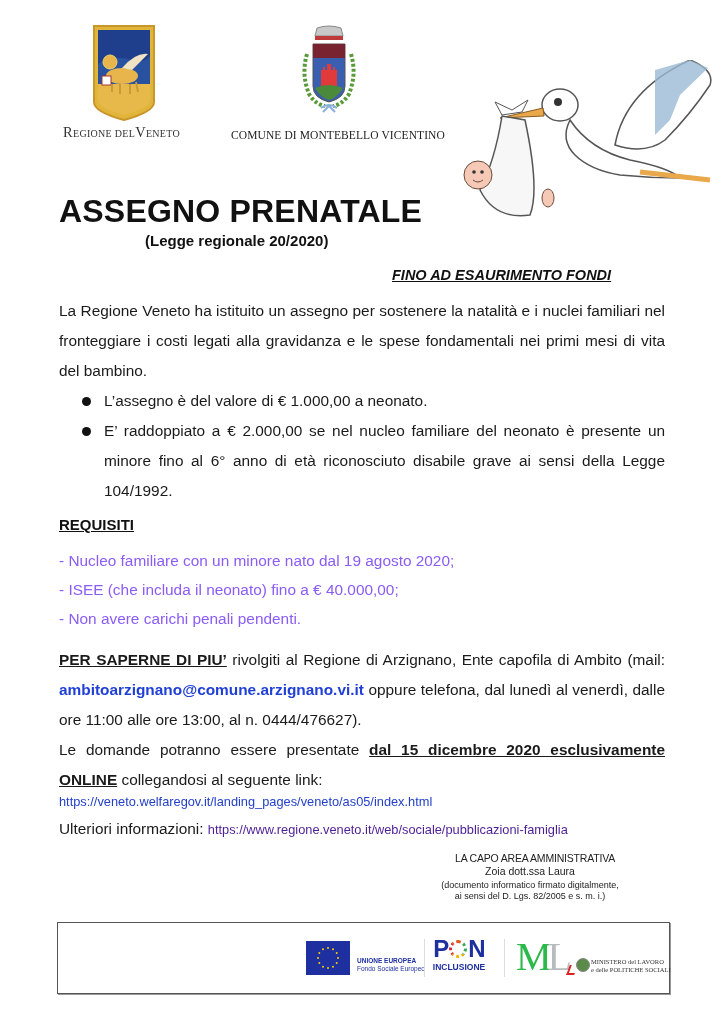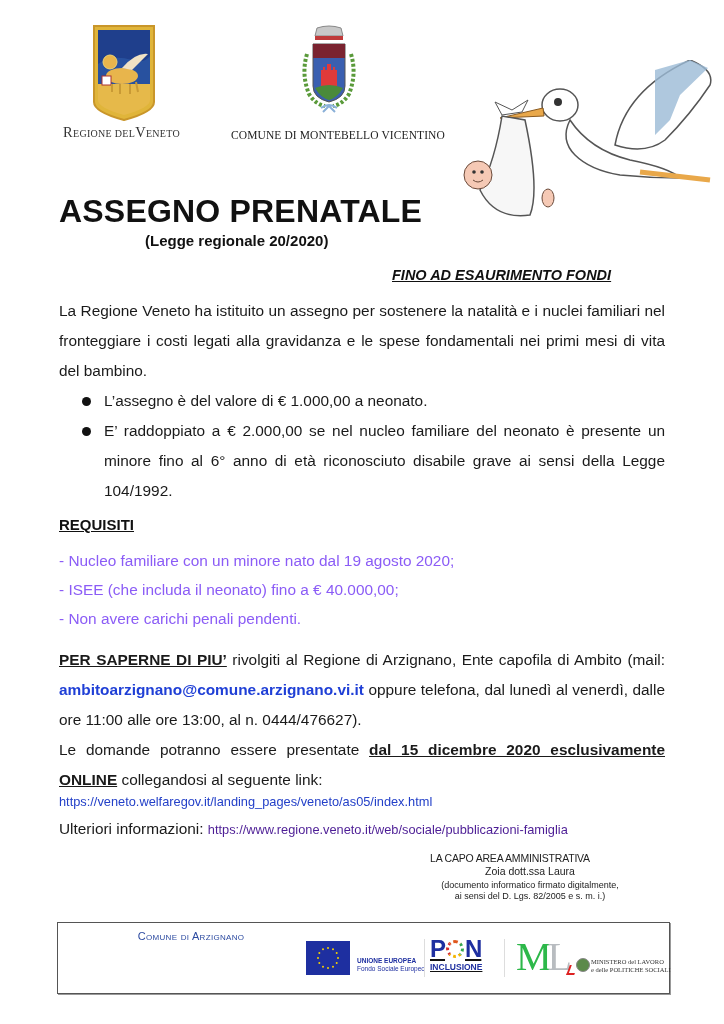--- a/index.html
+++ b/index.html
@@ -29,32 +29,32 @@
   .req-list { left: 59px; top: 546px; font-size: 15.4px; line-height: 29px; color: #8b5cf6; }
 
   .more { left: 59px; top: 645px; width: 606px; font-size: 15.4px; line-height: 30px; text-align: justify; color: #1a1a1a; }
   .more b.u { text-decoration: underline; }
   .mail { color: #1f3fd6; font-weight: bold; }
   .link1 { left: 59px; top: 794px; font-size: 12.8px; color: #2340c8; white-space: nowrap; }
   .ulteriori { left: 59px; top: 820px; font-size: 15.4px; white-space: nowrap; color: #1a1a1a; }
   .ulteriori .lnk { font-size: 12.8px; color: #4c1d95; }
 
   .sign { left: 420px; top: 852px; width: 220px; text-align: center; color: #222; }
-  .sign .role { font-size: 10.5px; letter-spacing: -0.2px; text-align: left; padding-left: 10px; }
+  .sign .role { font-size: 10.5px; letter-spacing: -0.2px; text-align: center; padding-left: 10px; }
   .sign .name { font-size: 10.5px; margin-top: 1px; }
   .sign .note { font-size: 9px; line-height: 11px; margin-top: 3px; }
 
   
   .footer { left: 57px; top: 922px; width: 611px; height: 70px; border: 1px solid #555; box-shadow: 1px 1px 0 #999; }
   .ambito { left: 18px; top: 6px; width: 230px; text-align: center; color: #2c4aa0; font-size: 11px; line-height: 15px; font-variant: small-caps; letter-spacing: 0.3px; }
   .eu-flag { left: 248px; top: 18px; width: 44px; height: 34px; background: #1e2fa0; }
   .eu-text { left: 299px; top: 34px; font-size: 6.5px; font-weight: bold; color: #1e2fa0; line-height: 8px; white-space: nowrap; }
   .eu-text .sub { font-weight: normal; }
   .sep { top: 16px; width: 1px; height: 38px; background: #ddd; }
-  .pon { left: 372px; top: 14px; width: 58px; text-align: left; text-decoration: underline; }
+  .pon { left: 372px; top: 14px; width: 58px; text-align: center; }
   .pon .big { font-size: 24px; font-weight: bold; color: #1e2fa0; letter-spacing: -1px; line-height: 24px; }
   .pon .o { display: inline-block; width: 18px; height: 18px; border-radius: 50%; border: 3px dotted #e0571c; box-sizing: border-box; vertical-align: -1px; margin: 0 1px; border-color: #e0571c #34a853 #f2b300 #d62b2b; }
   .pon .small { font-size: 8.5px; font-weight: bold; color: #1e2fa0; margin-top: 1px; }
   .ml { left: 458px; top: 12px; font-family: "Liberation Serif", serif; font-size: 40px; line-height: 44px; white-space: nowrap; }
   .ml .m { color: #2db84a; }
   .ml .l { color: #b8bcc0; margin-left: -4px; }
   .red-flick { left: 510px; top: 42px; width: 6px; height: 8px; border-left: 2px solid #d22; border-bottom: 2px solid #d22; transform: skewX(-20deg); }
   .emblem { left: 518px; top: 35px; width: 12px; height: 12px; border-radius: 50%; background: #5c8a4a; border: 1px solid #888; }
   .min-text { left: 533px; top: 35px; font-family: "Liberation Serif", serif; font-size: 6.5px; line-height: 8px; color: #333; white-space: nowrap; }
 </style>
@@ -140,21 +140,20 @@
   <div class="role">LA CAPO AREA AMMINISTRATIVA</div>
   <div class="name">Zoia dott.ssa Laura</div>
   <div class="note">
     <div>(documento informatico firmato digitalmente,</div>
     <div>ai sensi del D. Lgs. 82/2005 e s. m. i.)</div>
   </div>
 </div>
 
 <div class="abs footer">
   <div class="abs ambito">
-    <div>Comune di Arzignano</div>
   </div>
   <svg class="abs eu-flag" viewBox="0 0 44 34">
     <rect width="44" height="34" fill="#1e2fa0"></rect>
     <g fill="#f5d000">
       <circle cx="22" cy="7" r="1"></circle>
         <circle cx="27" cy="8.3" r="1"></circle>
         <circle cx="30.7" cy="12" r="1"></circle>
         <circle cx="32" cy="17" r="1"></circle>
       <circle cx="30.7" cy="22" r="1"></circle>
         <circle cx="27" cy="25.7" r="1"></circle>

